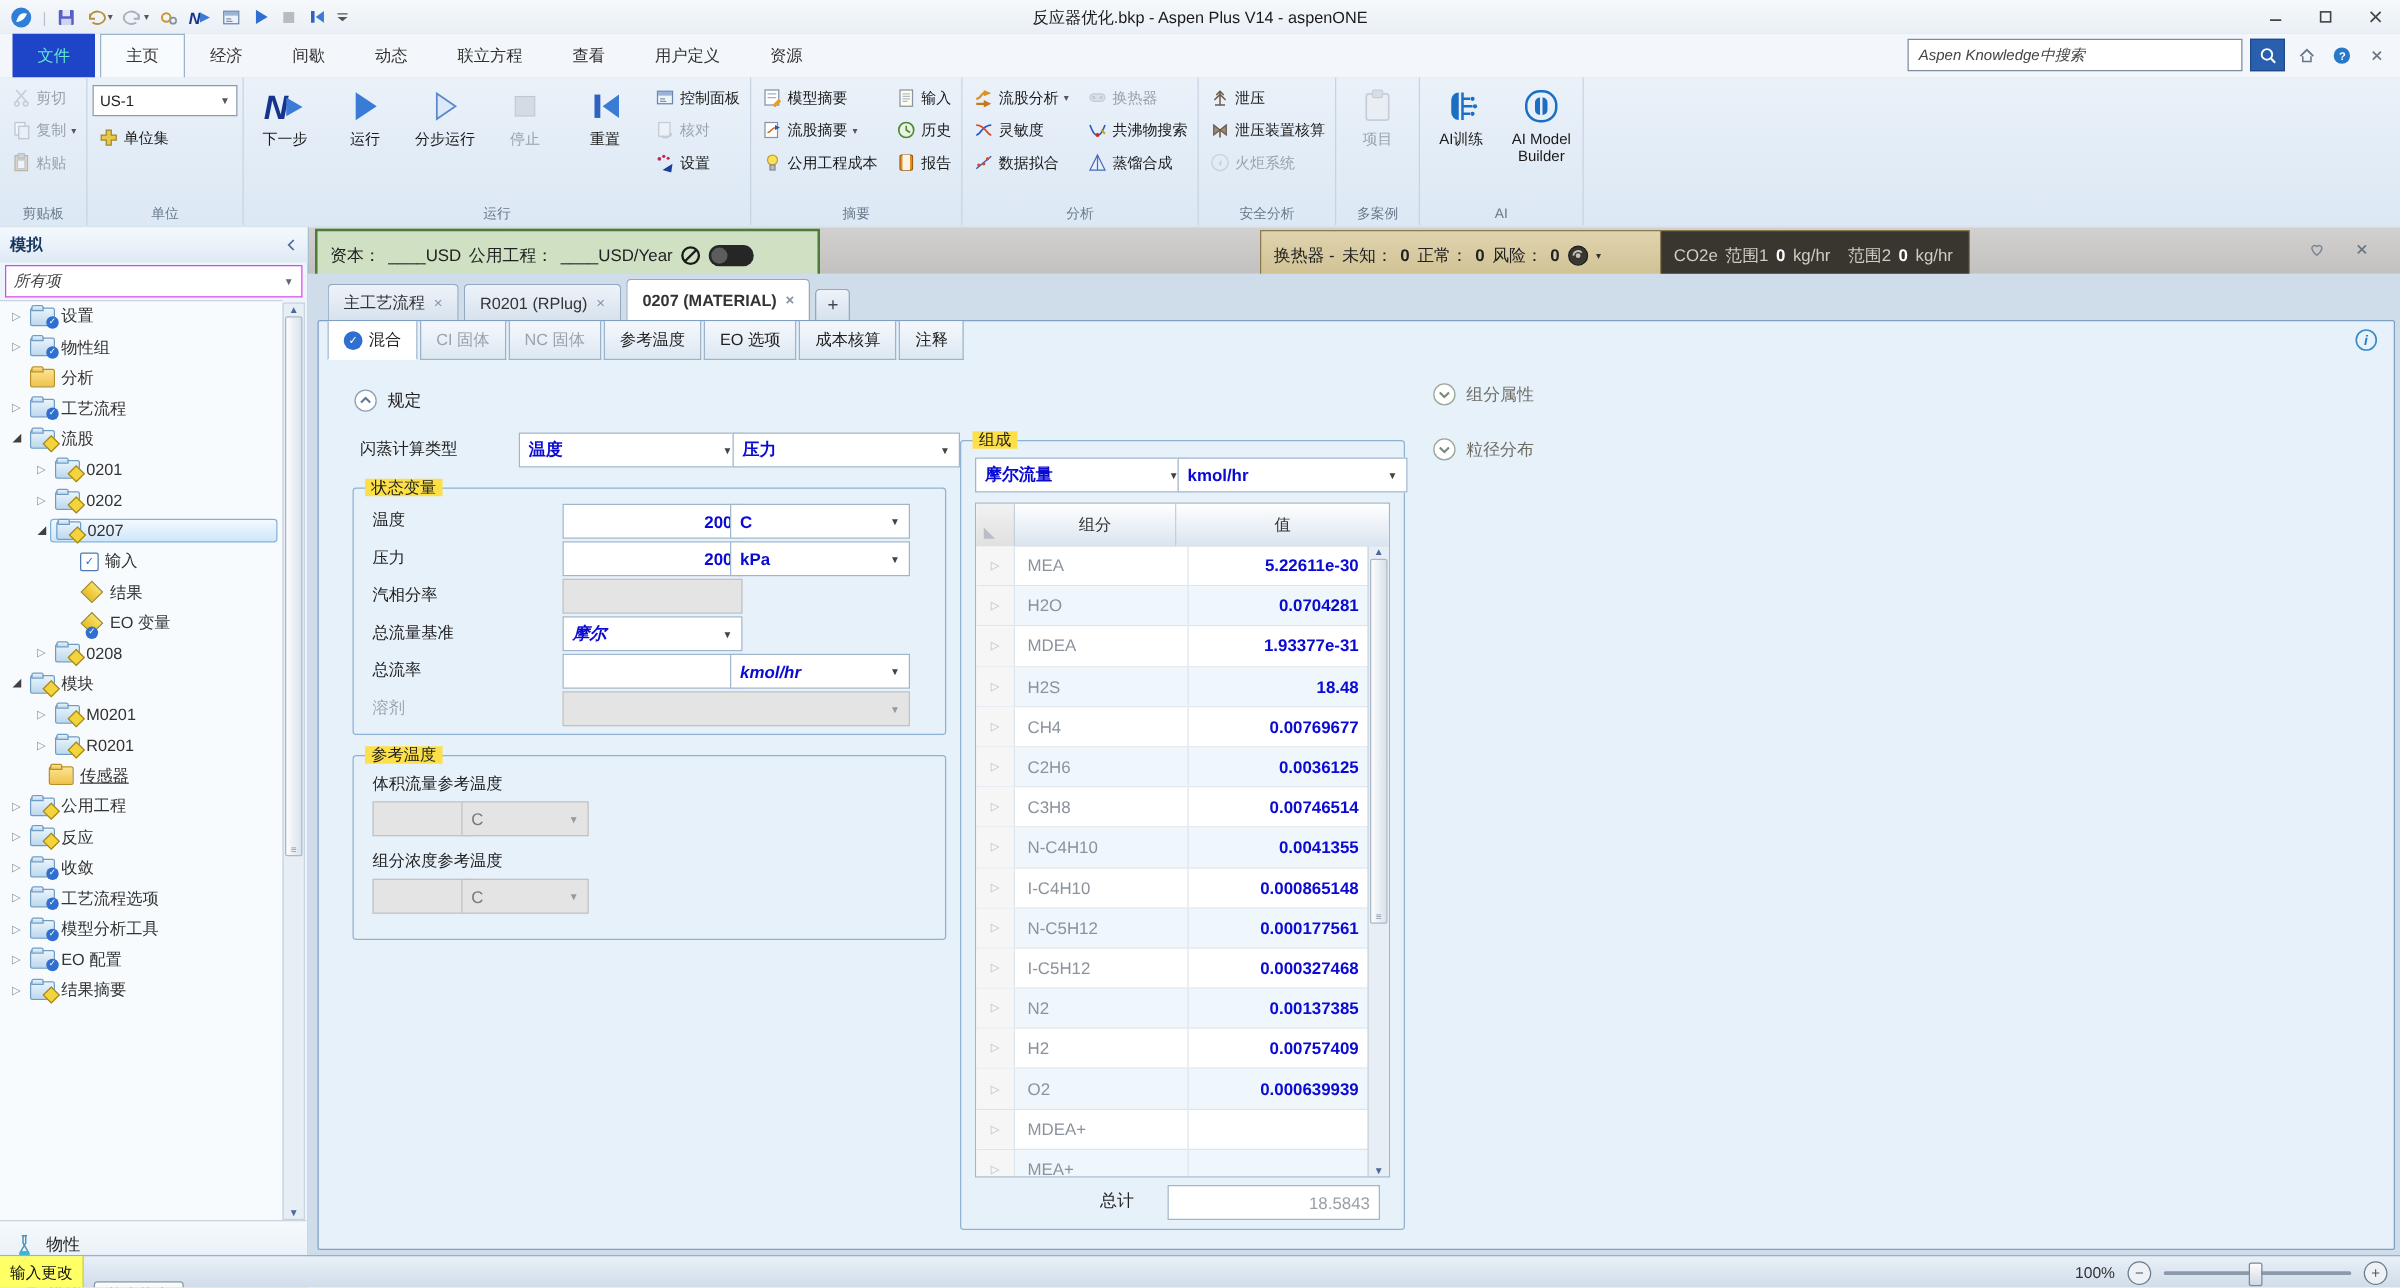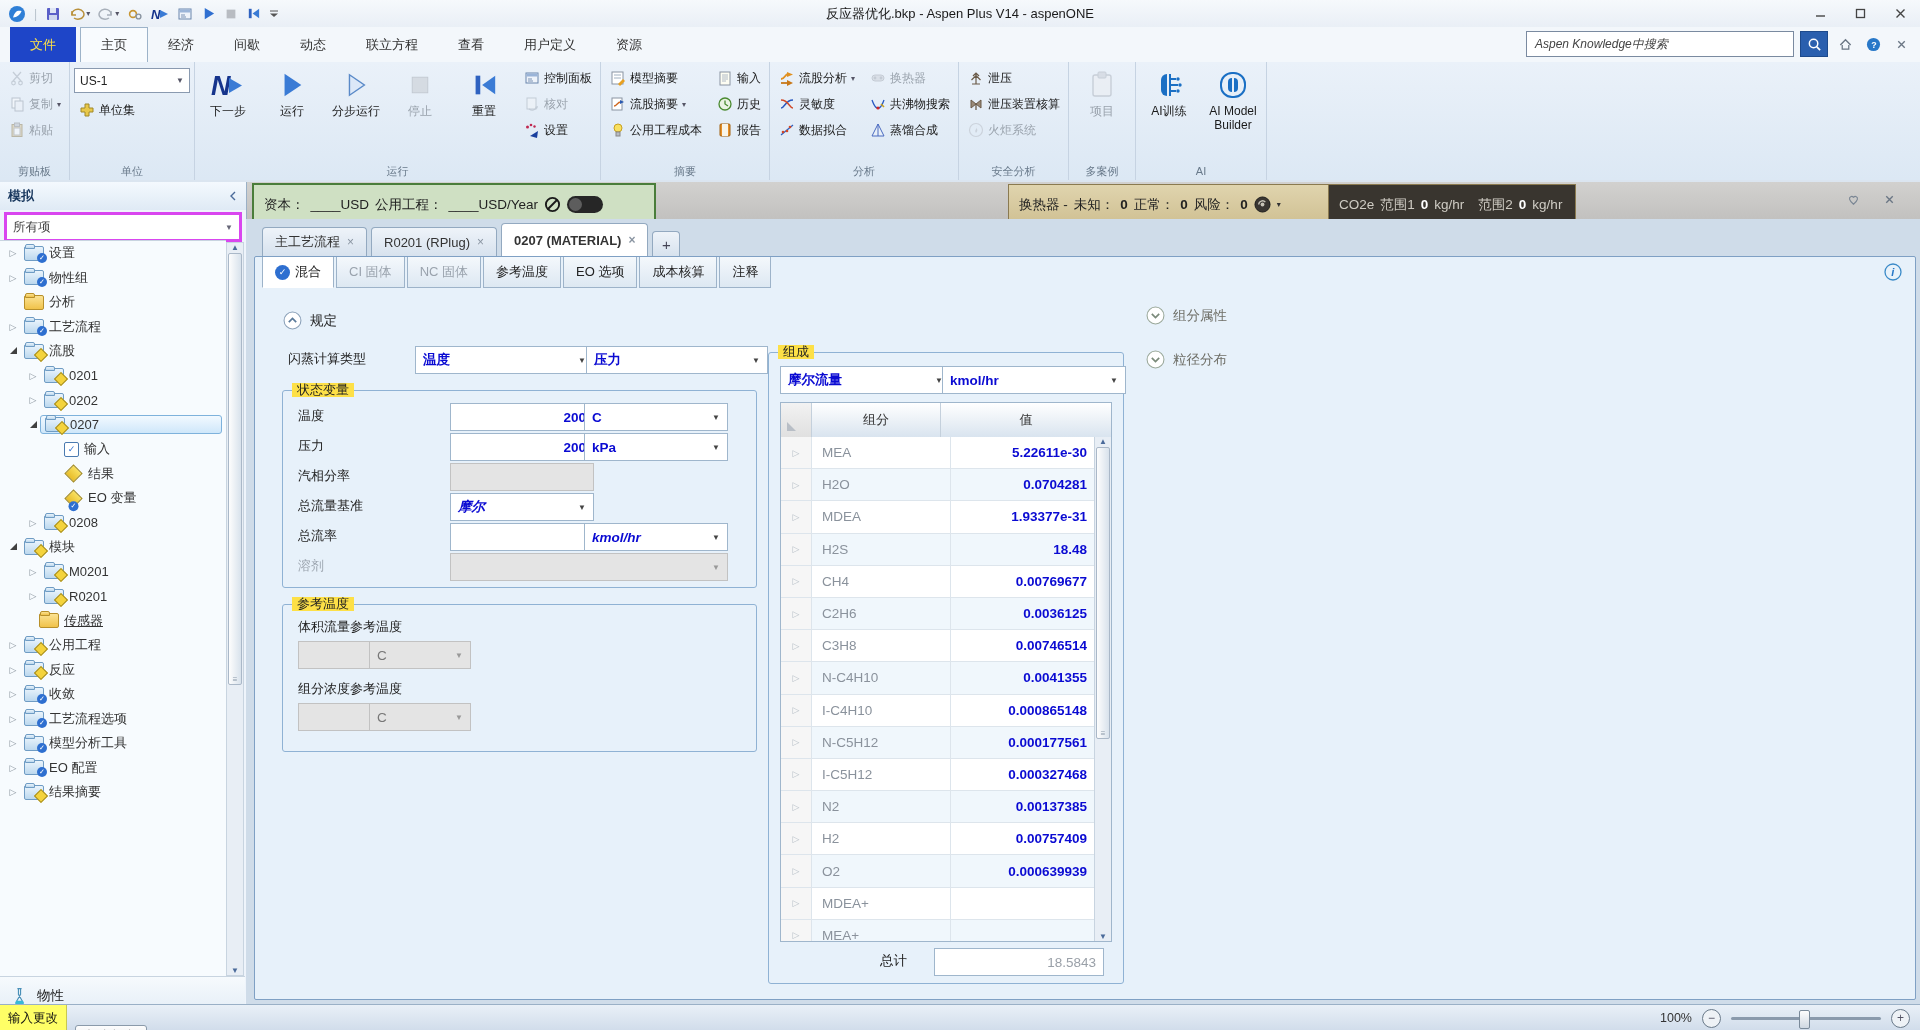--- a/index.html
+++ b/index.html
@@ -16,21 +16,21 @@
   .qsep{color:#b8c2cc;margin:0 2px;}
   .qdd{font-size:8px;color:#556;}
   .wtitle{position:absolute;left:0;right:0;text-align:center;font-size:13px;color:#1a1a1a;pointer-events:none;}
   .wctrl{position:absolute;right:0;top:0;height:27px;display:flex;}
   .wbtn{width:40px;height:27px;display:flex;align-items:center;justify-content:center;color:#444;font-size:13px;}
 
   
   .menurow{position:absolute;left:0;top:27px;width:1920px;height:35px;background:#f3f7fb;border-bottom:1px solid #c9d6e4;display:flex;align-items:stretch;}
   .mtabs{display:flex;align-items:stretch;padding-left:10px;}
   .mtab{padding:0 20px;display:flex;align-items:center;font-size:13px;color:#333;cursor:default;}
-  .mtab.file{background:#1e45c8;color:#fde047;margin-right:4px;}
+  .mtab.file{background:#1e45c8;color:#5eead4;margin-right:4px;}
   .mtab.act{background:#f8fbfe;border:1px solid #9db3c9;border-bottom:none;}
   .searchwrap{position:absolute;right:8px;top:4px;display:flex;align-items:center;gap:6px;}
   .searchbox{width:250px;height:24px;background:#fff;border:1px solid #7a8aa0;display:flex;align-items:center;padding:0 8px;}
   .searchbox .ph{font-style:italic;color:#444;font-size:12px;}
   .searchbtn{width:26px;height:24px;background:#2a5fae;display:flex;align-items:center;justify-content:center;border:1px solid #1d4a8c;}
   .mico{width:22px;height:22px;display:flex;align-items:center;justify-content:center;}
 
   
   .ribbon{position:absolute;left:0;top:62px;width:1920px;height:118px;background:linear-gradient(#eaf1f9,#dce8f4);display:flex;align-items:stretch;}
   .rgroup{display:flex;flex-direction:column;border-right:1px solid #c6d3e2;padding:2px 4px 0 4px;}
@@ -61,21 +61,21 @@
   .strip b{font-weight:bold;}
   .strip.dark b{color:#fff;}
   .toggle{width:36px;height:17px;border-radius:9px;background:#262626;position:relative;flex:0 0 auto;}
   .toggle::before{content:"";position:absolute;left:2px;top:2px;width:13px;height:13px;border-radius:50%;background:#5d5d5d;}
   .stripicons{position:absolute;right:24px;top:10px;display:flex;gap:22px;}
 
   
   .sidebar{position:absolute;left:0;top:182px;width:246px;height:822px;background:#eef4fb;border-right:1px solid #9ab0c6;}
   .sbhead{height:28px;display:flex;align-items:center;padding:0 8px;font-size:13px;font-weight:bold;color:#17365d;background:linear-gradient(#f4f9fe,#dfeaf5);}
   .sbhead .sp{flex:1;}
-  .sbfilter{margin:2px 4px;height:24px;background:#fff;border:3px solid #d946ef;display:flex;align-items:center;padding:0 6px;font-size:12.5px;color:#444;}
+  .sbfilter{margin:2px 4px;height:24px;background:#fff;border:1px solid #d946ef;display:flex;align-items:center;padding:0 6px;font-size:12.5px;color:#444;font-style:italic;}
   .sbfilter .sp{flex:1;}
   .treewrap{position:absolute;left:0;top:58px;width:226px;height:736px;background:#f7fbfe;overflow:hidden;border-top:1px solid #c8d4e0;}
   .trow{display:flex;align-items:center;height:24.5px;font-size:13px;color:#333;white-space:nowrap;}
   .texp{width:14px;text-align:center;color:#8a949e;font-size:9px;flex:0 0 auto;}
   .texp .sq{display:inline-block;width:0;height:0;border-style:solid;border-width:0 0 7px 7px;border-color:transparent transparent #404040 transparent;}
   .tinner{display:flex;align-items:center;gap:5px;padding:1px 4px;border-radius:3px;flex:1;margin-right:4px;}
   .tinner.sel{background:linear-gradient(#f2f9ff,#cfe7fa);border:1px solid #7eb2dc;}
   .fold{position:relative;width:18px;height:13px;border-radius:2px;flex:0 0 auto;}
   .fold::before{content:"";position:absolute;left:0;top:-3px;width:8px;height:3px;border-radius:2px 2px 0 0;background:inherit;border:inherit;}
   .fold.blue{background:linear-gradient(#eaf4fc,#bcd8ee);border:1px solid #6f9cc4;}

